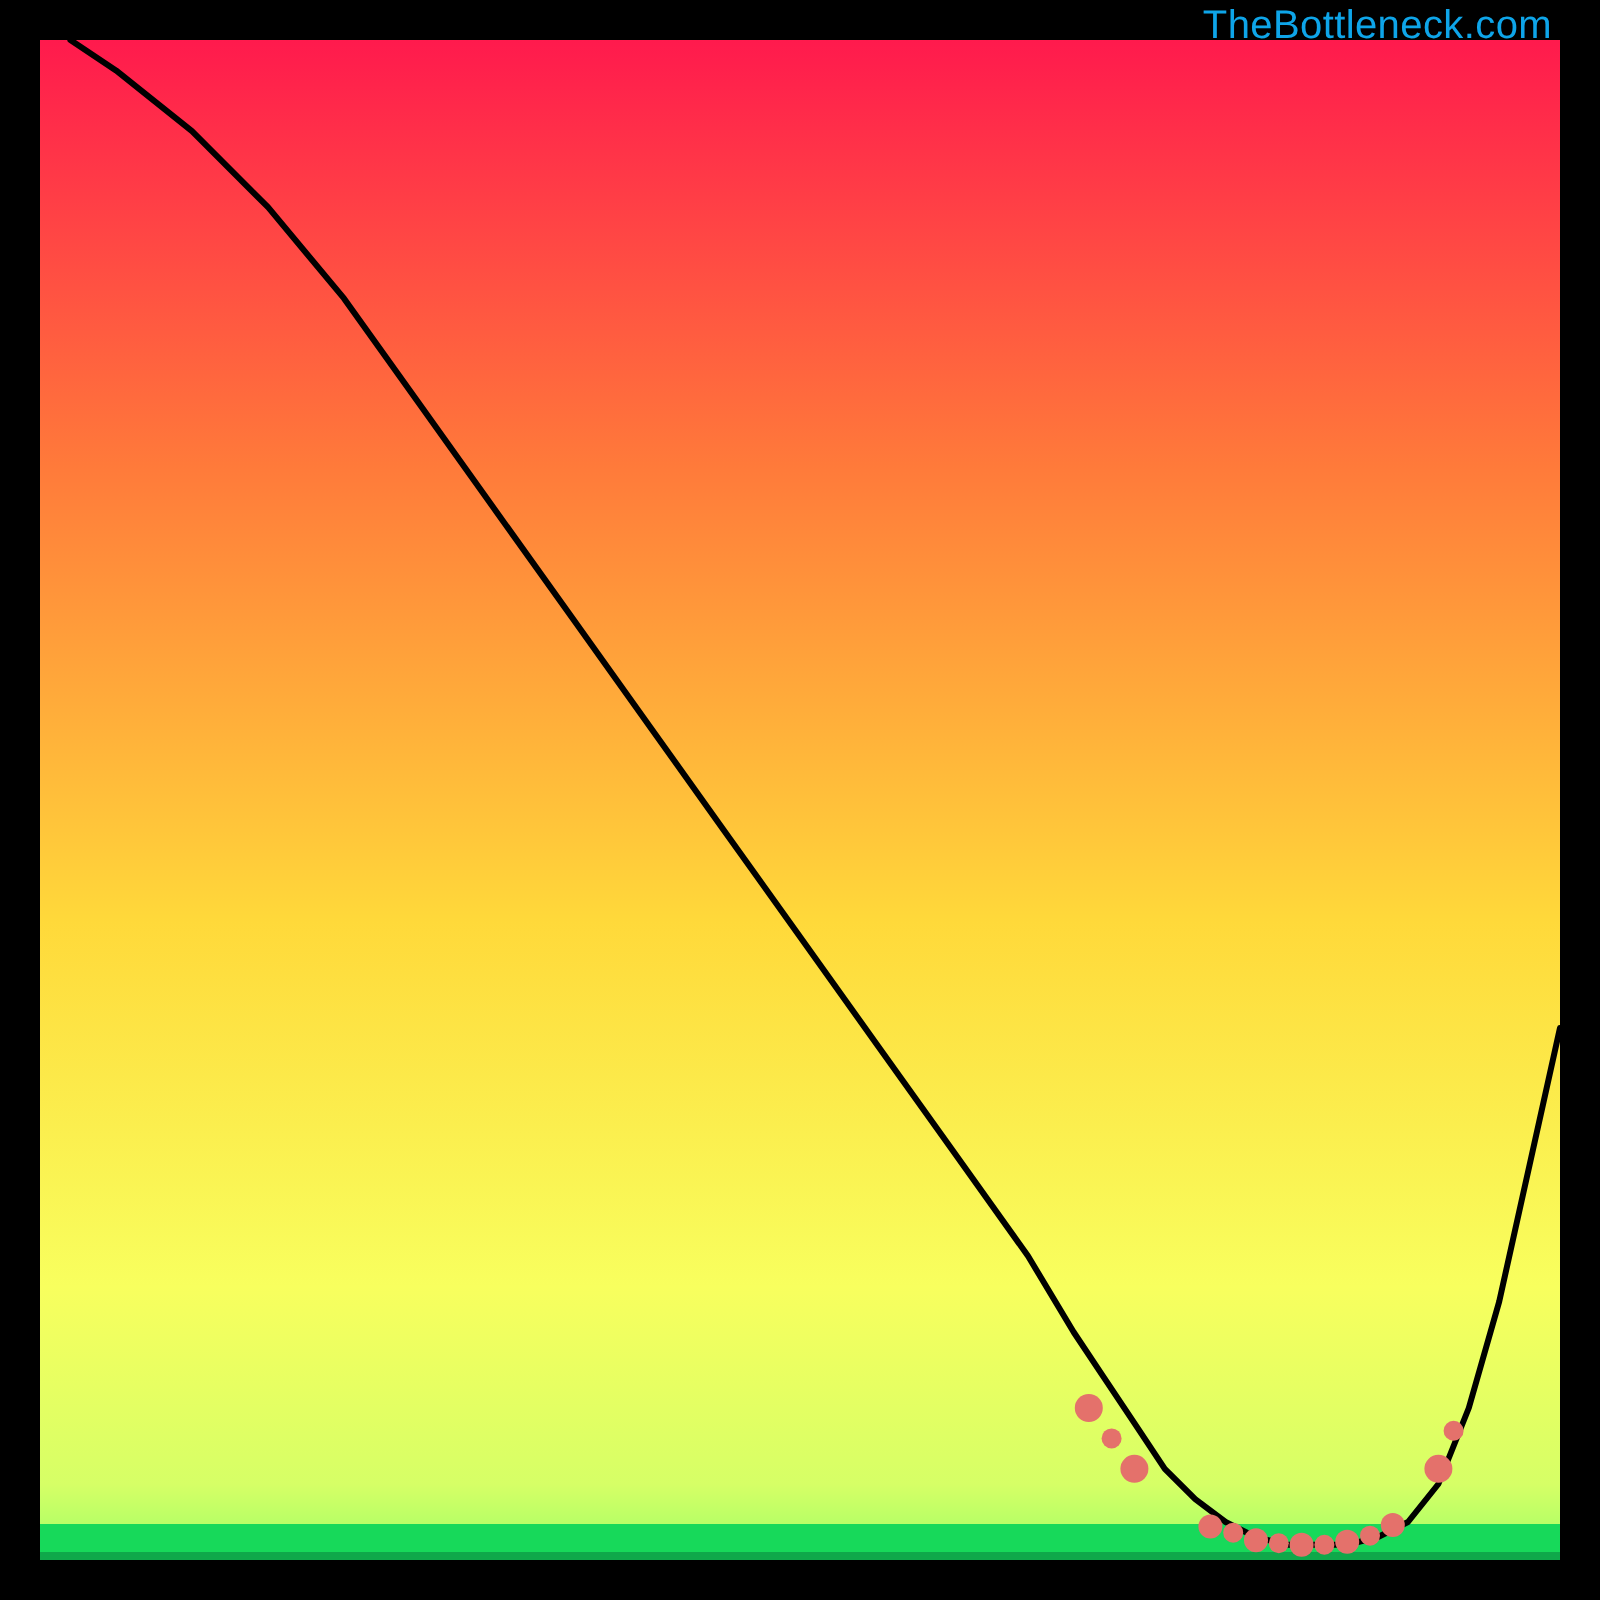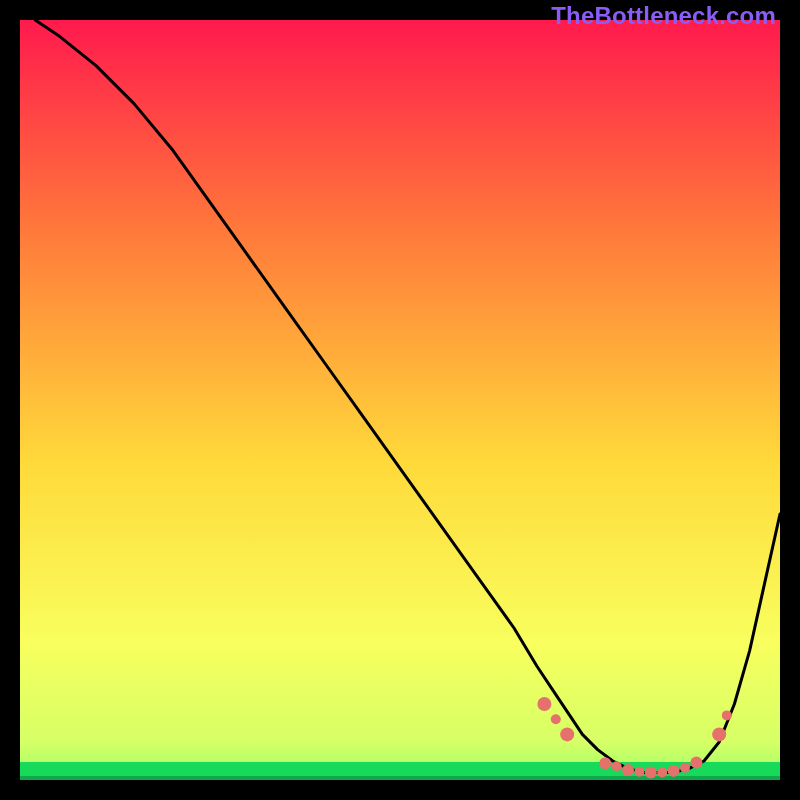--- a/index.html
+++ b/index.html
@@ -23,23 +23,23 @@
     position: absolute;
     left: 0;
     top: 0;
     width: 760px;
     height: 760px;
   }
   .watermark {
     position: absolute;
     top: 2px;
     right: 24px;
-    font-size: 24px;
-    font-weight: 700;
-    color: #8b5cf6;
+    font-size: 20px;
+    font-weight: 400;
+    color: #0ea5e9;
     letter-spacing: 0.2px;
     z-index: 10;
   }
   svg {
     display: block;
   }
 </style>
 </head>
 <body>
 

